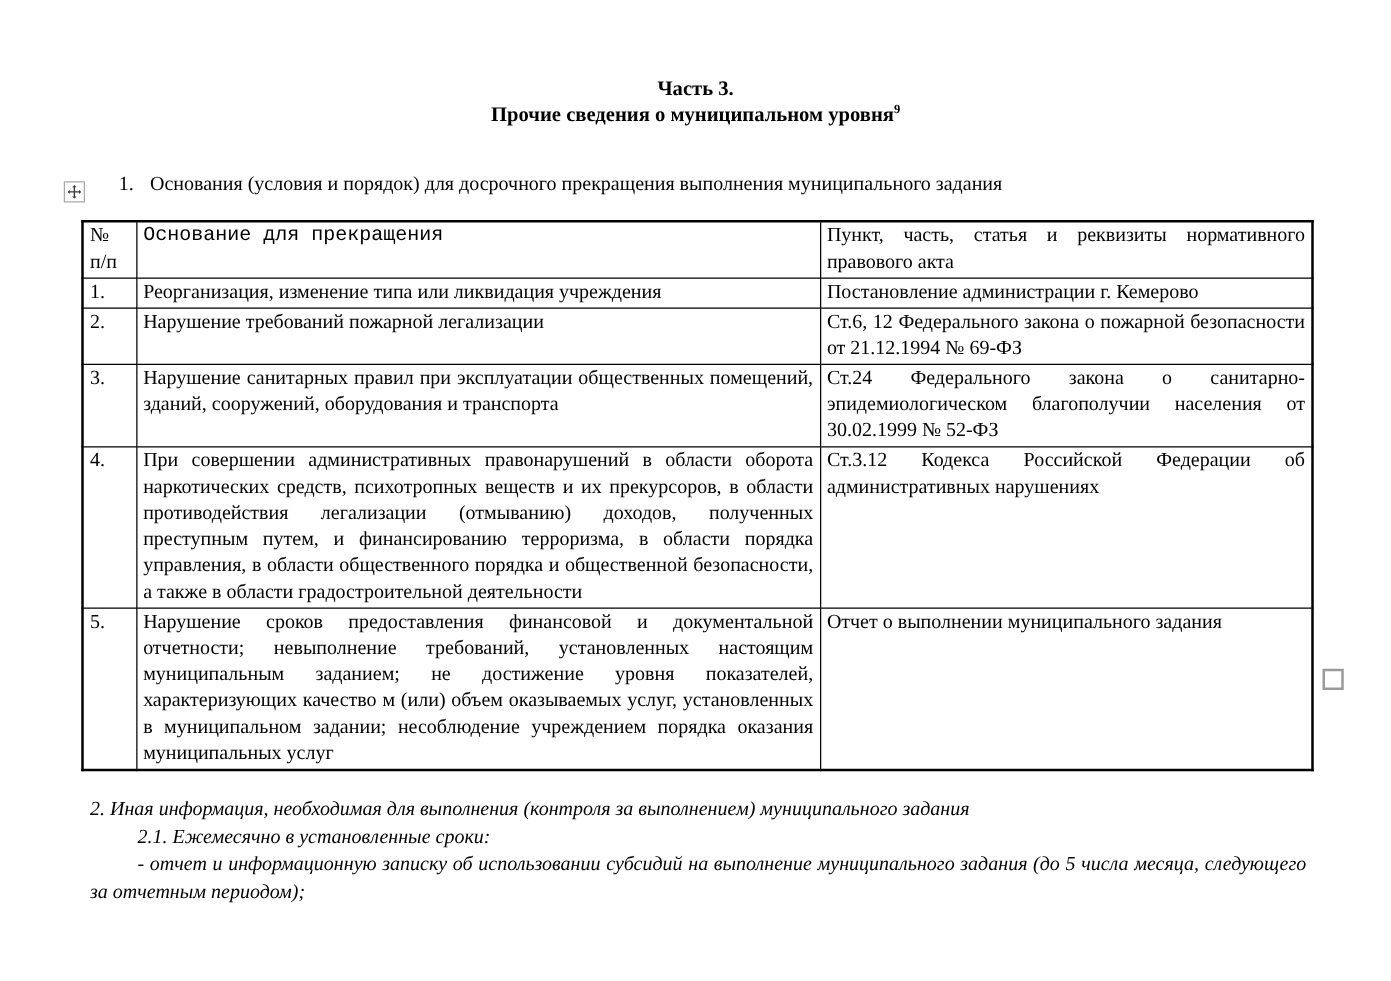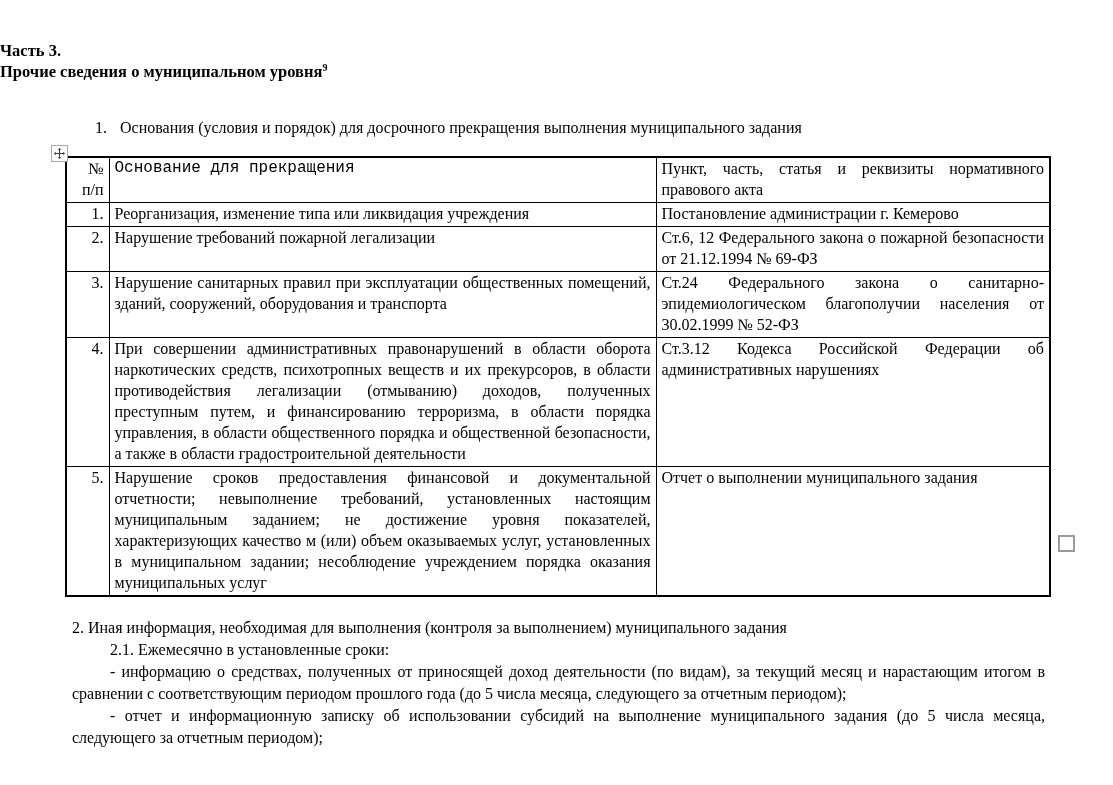--- a/index.html
+++ b/index.html
@@ -3,44 +3,44 @@
 <meta charset="utf-8">
 <style>
   * { box-sizing: border-box; }
   html, body { margin: 0; padding: 0; }
   body {
     width: 1113px; height: 785px;
     background: #ffffff; color: #000000;
     font-family: "Liberation Serif", serif;
     position: relative; overflow: hidden;
   }
-  .title-block { padding-top: 40px; text-align: left; font-weight: 700; font-size: 16.5px; line-height: 21px; }
+  .title-block { padding-top: 60px; text-align: center; font-weight: 700; font-size: 16.5px; line-height: 21px; }
   .sec1-heading { margin: 36px 65px 0 95px; font-size: 16px; line-height: 20px; }
   .sec1-heading .num { display: inline-block; width: 25px; }
   sup.fnote { font-size: 10px; vertical-align: super; line-height: 0; font-weight: 700; }
 
   table.term-table {
     border-collapse: collapse; table-layout: fixed;
     margin: 18px 0 0 65px; width: 984px;
     border: 2px solid #000;
   }
   .term-table th, .term-table td {
     border: 1px solid #000; vertical-align: top;
     padding: 0 5px 2px 5px;
     font-size: 16px; line-height: 21px; font-weight: 400;
   }
   .col-num { width: 43px; }
   .col-reason { width: 547px; }
   .col-act { width: 394px; }
-  .cell-num { text-align: right; }
+  .cell-num { text-align: left; }
   .cell-left { text-align: left; font-family: Liberation Mono, monospace; }
   .cell-just { text-align: justify; }
 
   .body-text { margin: 20px 68px 0 72px; width: 973px; font-size: 16px; line-height: 22px; }
-  .body-text p { margin: 0; text-align: justify; }
+  .body-text p { margin: 0; text-align: justify; font-style: italic; }
   .ind { text-indent: 38px; }
 
   .move-handle {
     position: absolute; left: 51px; top: 145px;
     width: 17px; height: 17px;
     border: 1px solid #aaaaaa; background: #fdfdfd;
     display: flex; align-items: center; justify-content: center;
     cursor: move;
   }
   .move-handle svg { width: 11px; height: 11px; display: block; }
@@ -109,16 +109,15 @@
       <td class="cell-just">Отчет о выполнении муниципального задания</td>
     </tr>
   </tbody>
 </table>
 
 <span class="resize-handle"></span>
 
 <div class="body-text">
   <p>2. Иная информация, необходимая для выполнения (контроля за выполнением) муниципального задания</p>
   <p class="ind">2.1. Ежемесячно в установленные сроки:</p>
-  <p class="ind">- информацию о средствах, полученных от приносящей доход деятельности (по видам), за текущий месяц и нарастающим итогом в сравнении с соответствующим периодом прошлого года (до 5 числа месяца, следующего за отчетным периодом);</p>
   <p class="ind">- отчет и информационную записку об использовании субсидий на выполнение муниципального задания (до 5 числа месяца, следующего за отчетным периодом);</p>
 
 </div>
 
 </body></html>

